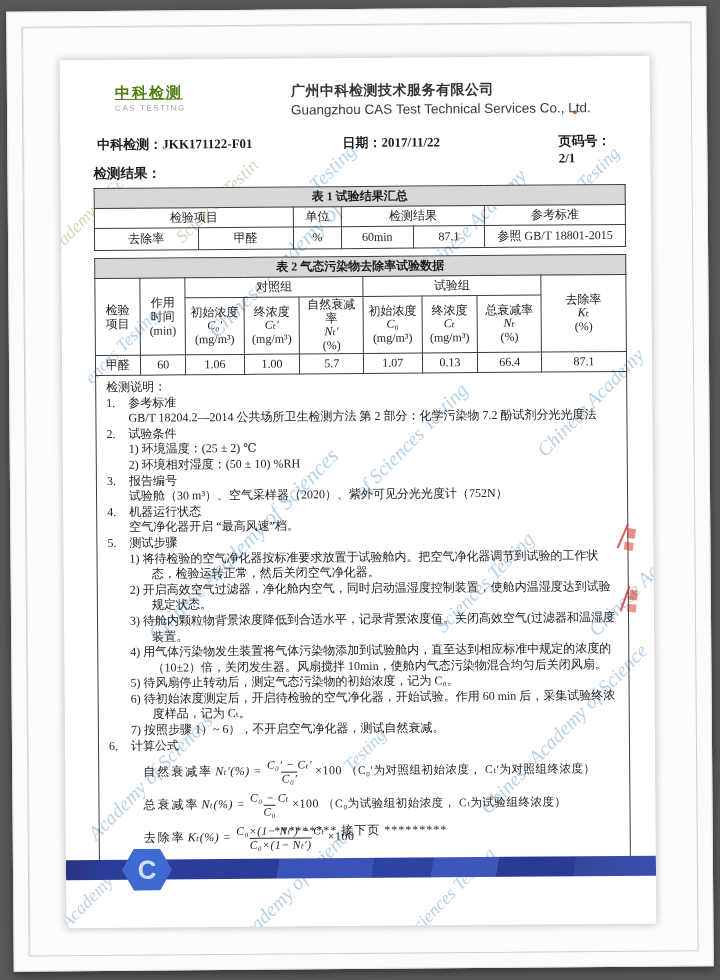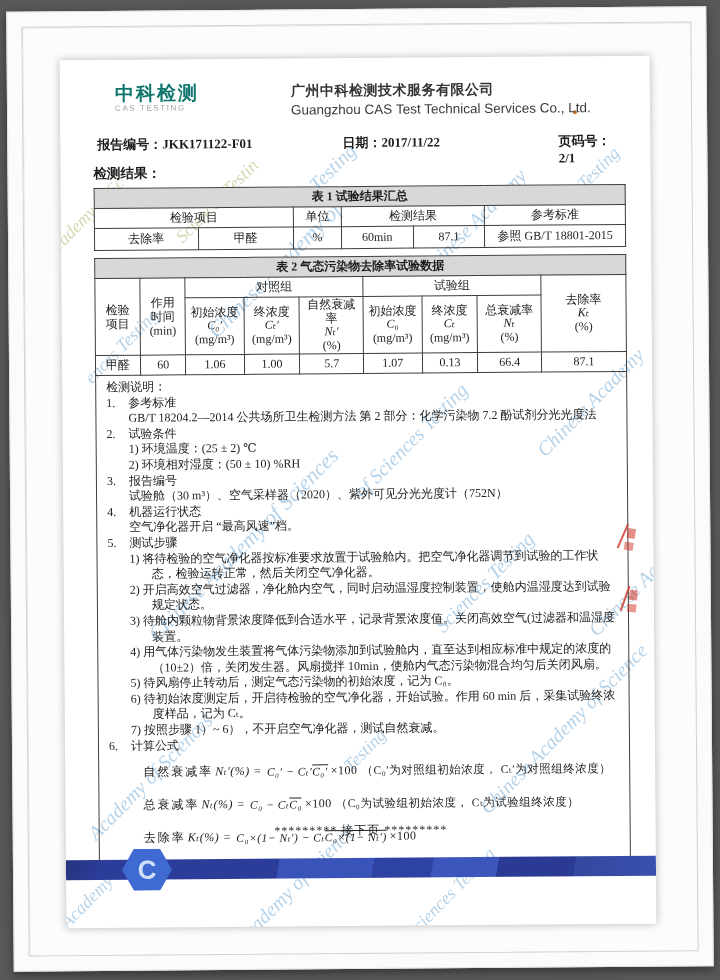--- a/index.html
+++ b/index.html
@@ -30,21 +30,21 @@
   .logo { display:flex; align-items:center; width:168px; }
   .logo-mark { position:relative; width:86px; height:40px; }
   .logo-cas { font-family:"Liberation Sans","DejaVu Sans",sans-serif; font-weight:bold;
               font-size:31px; letter-spacing:-2px; color:#2f5e45; line-height:40px; }
   .logo-lens { position:absolute; right:2px; top:-4px; width:21px; height:21px;
                border:3.5px solid #b3c94a; border-radius:50%; background:transparent; }
   .logo-handle { position:absolute; right:-4px; top:18px; width:16px; height:14px;
                  border:0; border-bottom:3.5px solid #2f5e45; border-radius:0 0 12px 2px;
                  transform:rotate(-14deg); }
   .logo-txt { margin-left:6px; padding-top:4px; }
-  .logo-zh { font-size:19px; font-weight:bold; color:#0f766e; letter-spacing:2px; line-height:19px; }
+  .logo-zh { font-size:15px; font-weight:bold; color:#4d7c0f; letter-spacing:2px; line-height:19px;text-decoration:underline; }
   .logo-en { font-family:"Liberation Sans","DejaVu Sans",sans-serif; font-size:8px;
              color:#9aa49e; letter-spacing:1.6px; line-height:11px; }
   .company { margin-left:14px; padding-top:3px; }
   .company-zh { font-size:14px; font-weight:bold; color:#333; letter-spacing:.5px; line-height:19px; }
   .company-en { font-family:"Liberation Sans","DejaVu Sans",sans-serif; font-size:13.5px;
                 color:#3a3a3a; line-height:19px; }
 
   .meta { display:flex; margin-top:10px; margin-left:12px; font-size:13px; font-weight:bold; height:20px; }
   .meta-report { width:252px; }
   .meta-date { width:222px; }
@@ -73,21 +73,21 @@
   .note-title { font-weight:normal; }
   .note-head { display:flex; }
   .note-no { width:22px; flex:none; }
   .note-line0 { padding-left:22px; }
   .note-line1 { padding-left:44px; text-indent:-22px; }
 
   .formulas { margin:4px 0 0 34px; }
   .formula { display:flex; align-items:center; margin:3px 0; height:30px; letter-spacing:.5px; }
   .flabel { letter-spacing:2px; }
   .fsym { font-style:italic; margin:16px 2px; }
-  .frac { display:inline-flex; flex-direction:row; align-items:center; margin:0 3px;
+  .frac { display:inline-flex; flex-direction:column; align-items:center; margin:0 3px;
           font-style:italic; line-height:13px; font-size:11.5px; }
   .frac .den { border-top:1px solid #222; }
   .fmult { margin-right:4px; }
   .fnote { font-size:11.5px; letter-spacing:.5px; }
 
   
   .next-page { position:absolute; left:0; top:764px; width:100%; text-align:center;
                font-size:12px; letter-spacing:1px; }
   .bluebar { position:absolute; left:0; top:800px; width:100%; height:20px;
              background:linear-gradient(100deg,#27337e 0%,#2c3d99 6%,#2c3d99 36%,
@@ -150,21 +150,21 @@
           </div>
         </div>
         <div class="company">
           <div class="company-zh">广州中科检测技术服务有限公司</div>
           <div class="company-en">Guangzhou CAS Test Technical Services Co., Ltd.</div>
         </div>
       </div>
 
       <div class="meta">
         <div class="meta-report">
-          <span>报告编号：</span><span>JKK171122-F01</span>
+          <span>中科检测：</span><span>JKK171122-F01</span>
         </div>
         <div class="meta-date">
           <span>日期：</span><span>2017/11/22</span>
         </div>
         <div class="meta-page">
           <span>页码号：</span><span>2/1</span>
         </div>
       </div>
 
       <div class="sec-title">检测结果：</div>

